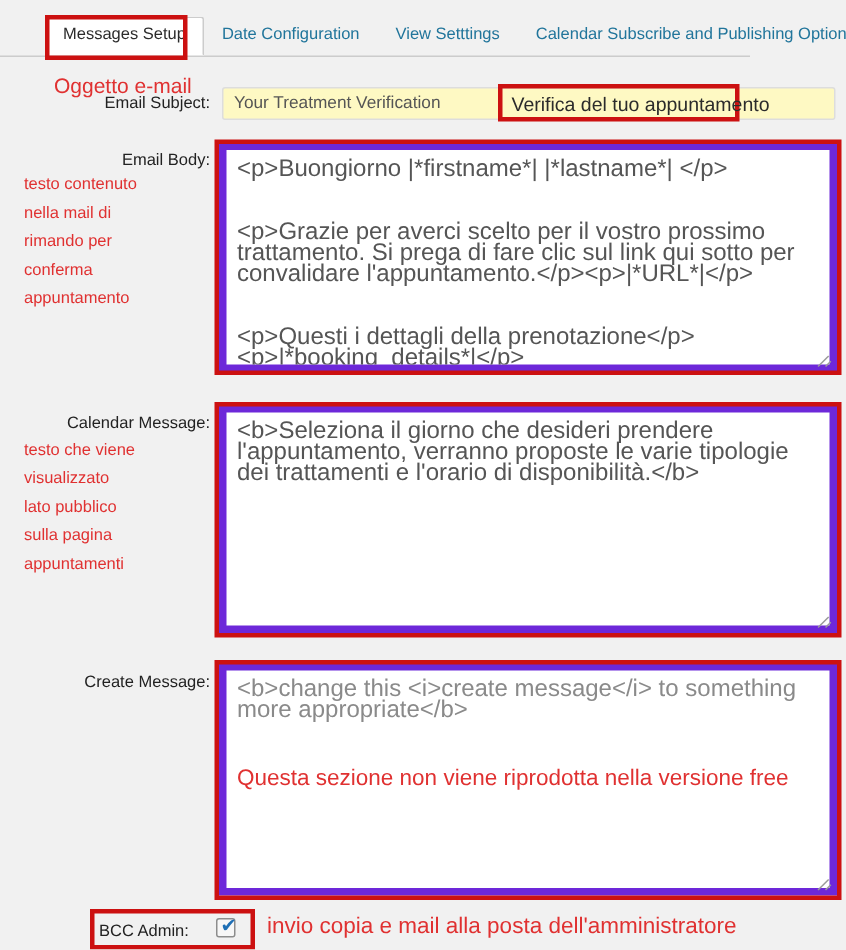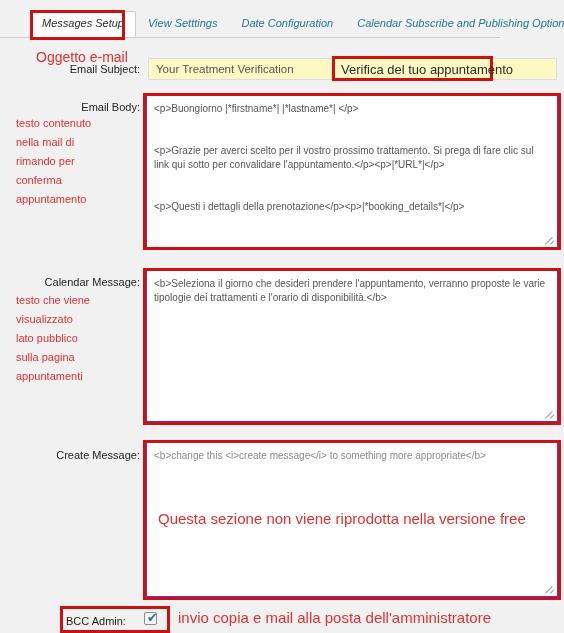--- a/index.html
+++ b/index.html
@@ -20,21 +20,20 @@
   
   .tabbar {
     position: absolute;
     left: 0;
     top: 0;
     width: 500px;
     height: 38px;
     background: #f1f1f1;
     border-bottom: 1px solid #cccccc;
     box-sizing: border-box;
-    font-style: italic;
   }
   .tabs {
     position: absolute;
     left: 30px;
     top: 11px;
     display: flex;
     align-items: flex-end;
     gap: 0;
   }
   .tab {
@@ -74,24 +73,24 @@
     border-radius: 2px;
     font-family: "Liberation Sans", sans-serif;
     font-size: 11.5px;
     color: #555555;
     padding: 4px 7px;
     outline: none;
   }
   .textarea {
     position: absolute;
     box-sizing: border-box;
-    border: 1px solid #6d28d9;
+    border: 5px solid #6d28d9;
     background: #ffffff;
     font-family: "Liberation Sans", sans-serif;
-    font-size: 10px;
+    font-size: 16px;
     line-height: 14px;
     color: #555555;
     padding: 6px 7px;
     resize: none;
     outline: none;
     overflow: hidden;
     white-space: pre-wrap;
   }
   .textarea.placeholder {
     color: #8a8a8a;
@@ -179,24 +178,24 @@
 </style>
 </head>
 <body>
 
 <div class="tabbar">
   <div class="tabs">
     <div class="tab active">
       <span>Messages Setup</span>
     </div>
     <div class="tab">
+      <span>Date Configuration</span>
+    </div>
+    <div class="tab">
       <span>View Setttings</span>
-    </div>
-    <div class="tab">
-      <span>Date Configuration</span>
     </div>
     <div class="tab">
       <span>Calendar Subscribe and Publishing Options</span>
     </div>
 
   </div>
 </div>
 
 <div class="field-label" style="left:40px; top:63px; width:100px;">Email Subject:</div>
 

